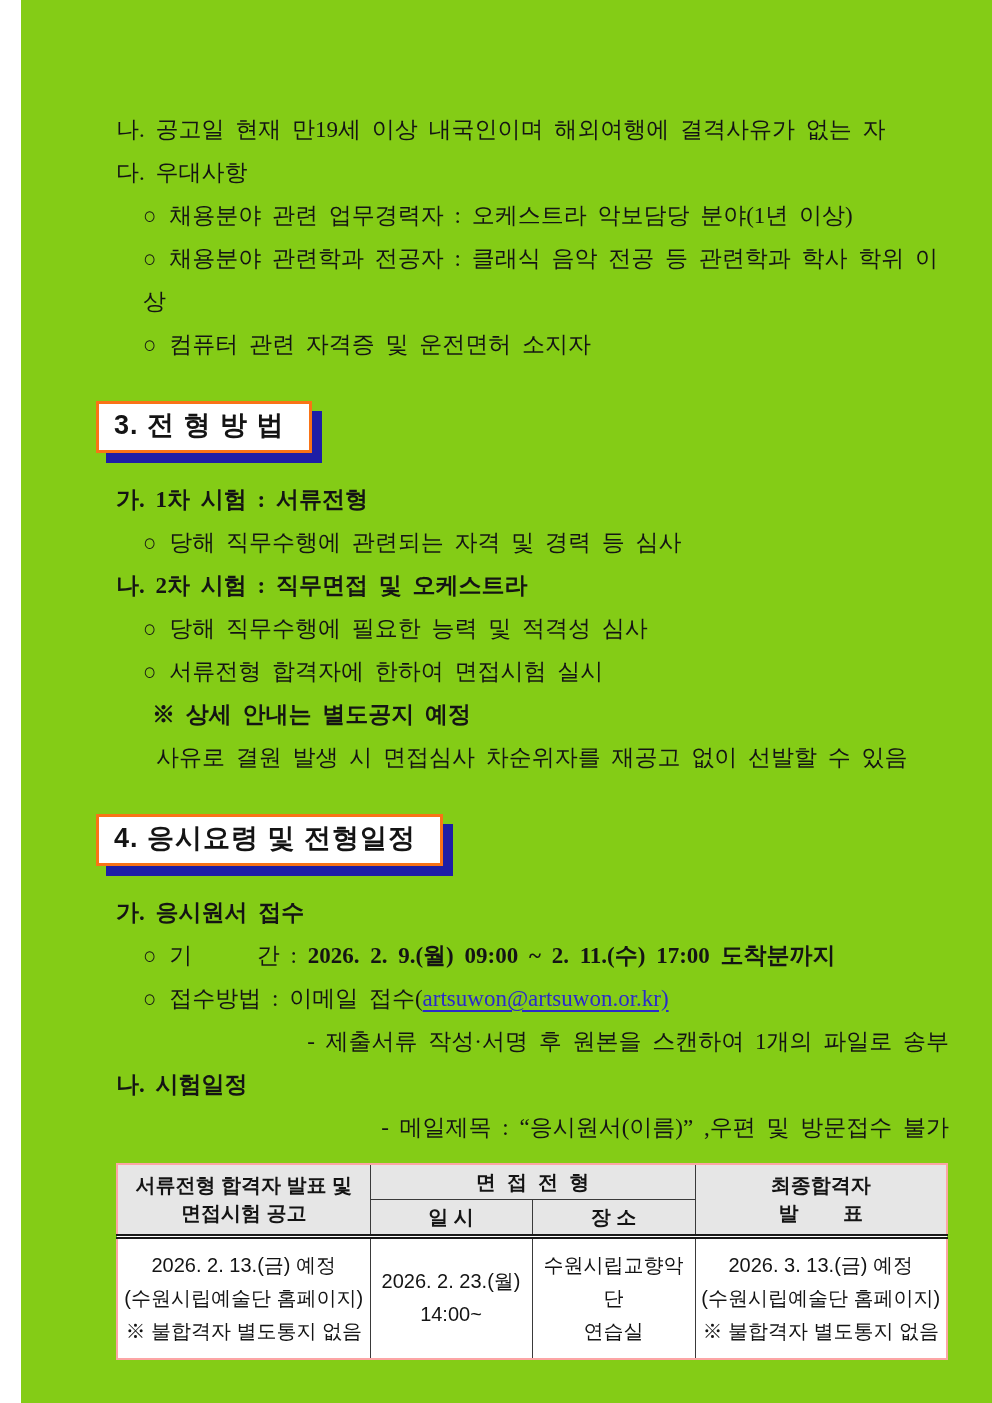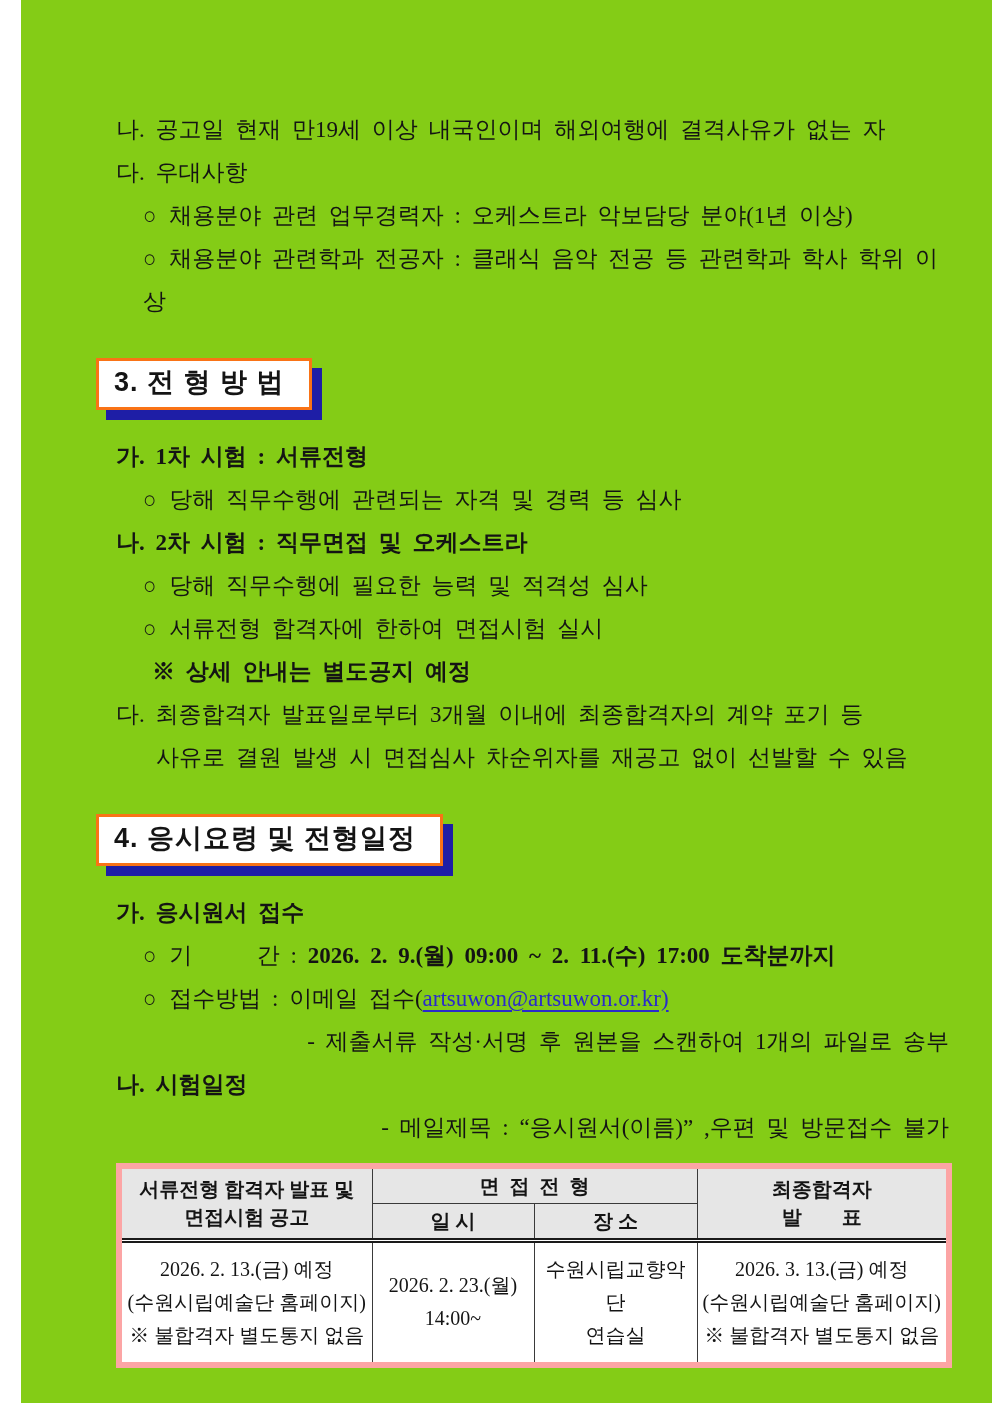--- a/index.html
+++ b/index.html
@@ -49,22 +49,22 @@
     letter-spacing: 1px;
   }
 
   .email-link { color: #2a2acc; text-decoration: underline; text-underline-offset: 4px; }
 
   table.schedule {
     border-collapse: collapse;
     table-layout: fixed;
     width: 830px;
     margin: 14px 0 0 0;
-    border: 6px solid #fca5a5;
-    font-family: Liberation Serif, serif;
+    border: 2px solid #fca5a5;
+    font-family: Liberation Sans, sans-serif;
   }
   .schedule col.c1 { width: 253px; }
   .schedule col.c2 { width: 162px; }
   .schedule col.c3 { width: 163px; }
   .schedule col.c4 { width: 252px; }
   .schedule th, .schedule td {
     border: 1.5px solid #3a3a3a;
     text-align: center;
     vertical-align: middle;
     white-space: pre-wrap;
@@ -87,32 +87,32 @@
 </head>
 <body>
 
 <div class="page">
   <div class="content">
 
     <p class="line">나. 공고일 현재 만19세 이상 내국인이며 해외여행에 결격사유가 없는 자</p>
     <p class="line">다. 우대사항</p>
     <p class="line ind-bullet"><span class="bullet">○</span><span>채용분야 관련 업무경력자 : 오케스트라 악보담당 분야(1년 이상)</span></p>
     <p class="line ind-bullet"><span class="bullet">○</span><span>채용분야 관련학과 전공자 : 클래식 음악 전공 등 관련학과 학사 학위 이상</span></p>
+    <p class="line ind-bullet"><span class="bullet">○</span><span>컴퓨터 관련 자격증 및 운전면허 소지자</span></p>
 
     <div class="title-row">
       <div class="title-box">3. 전 형 방 법</div>
     </div>
 
     <p class="line b">가. 1차 시험 : 서류전형</p>
     <p class="line ind-bullet"><span class="bullet">○</span><span>당해 직무수행에 관련되는 자격 및 경력 등 심사</span></p>
     <p class="line b">나. 2차 시험 : 직무면접 및 오케스트라</p>
     <p class="line ind-bullet"><span class="bullet">○</span><span>당해 직무수행에 필요한 능력 및 적격성 심사</span></p>
     <p class="line ind-bullet"><span class="bullet">○</span><span>서류전형 합격자에 한하여 면접시험 실시</span></p>
     <p class="line b ind-note">※ 상세 안내는 별도공지 예정</p>
-    <p class="line">다. 최종합격자 발표일로부터 3개월 이내에 최종합격자의 계약 포기 등</p>
     <p class="line ind-cont">사유로 결원 발생 시 면접심사 차순위자를 재공고 없이 선발할 수 있음</p>
 
     <div class="title-row">
       <div class="title-box">4. 응시요령 및 전형일정</div>
     </div>
 
     <p class="line b">가. 응시원서 접수</p>
     <p class="line ind-bullet"><span class="bullet">○</span><span>기      간 : </span><span class="b">2026. 2. 9.(월) 09:00 ~ 2. 11.(수) 17:00 도착분까지</span></p>
     <p class="line ind-bullet"><span class="bullet">○</span><span>접수방법 : 이메일 접수(</span><a class="email-link">artsuwon@artsuwon.or.kr)</a></p>
     <p class="line ind-dash">- 제출서류 작성·서명 후 원본을 스캔하여 1개의 파일로 송부</p>

